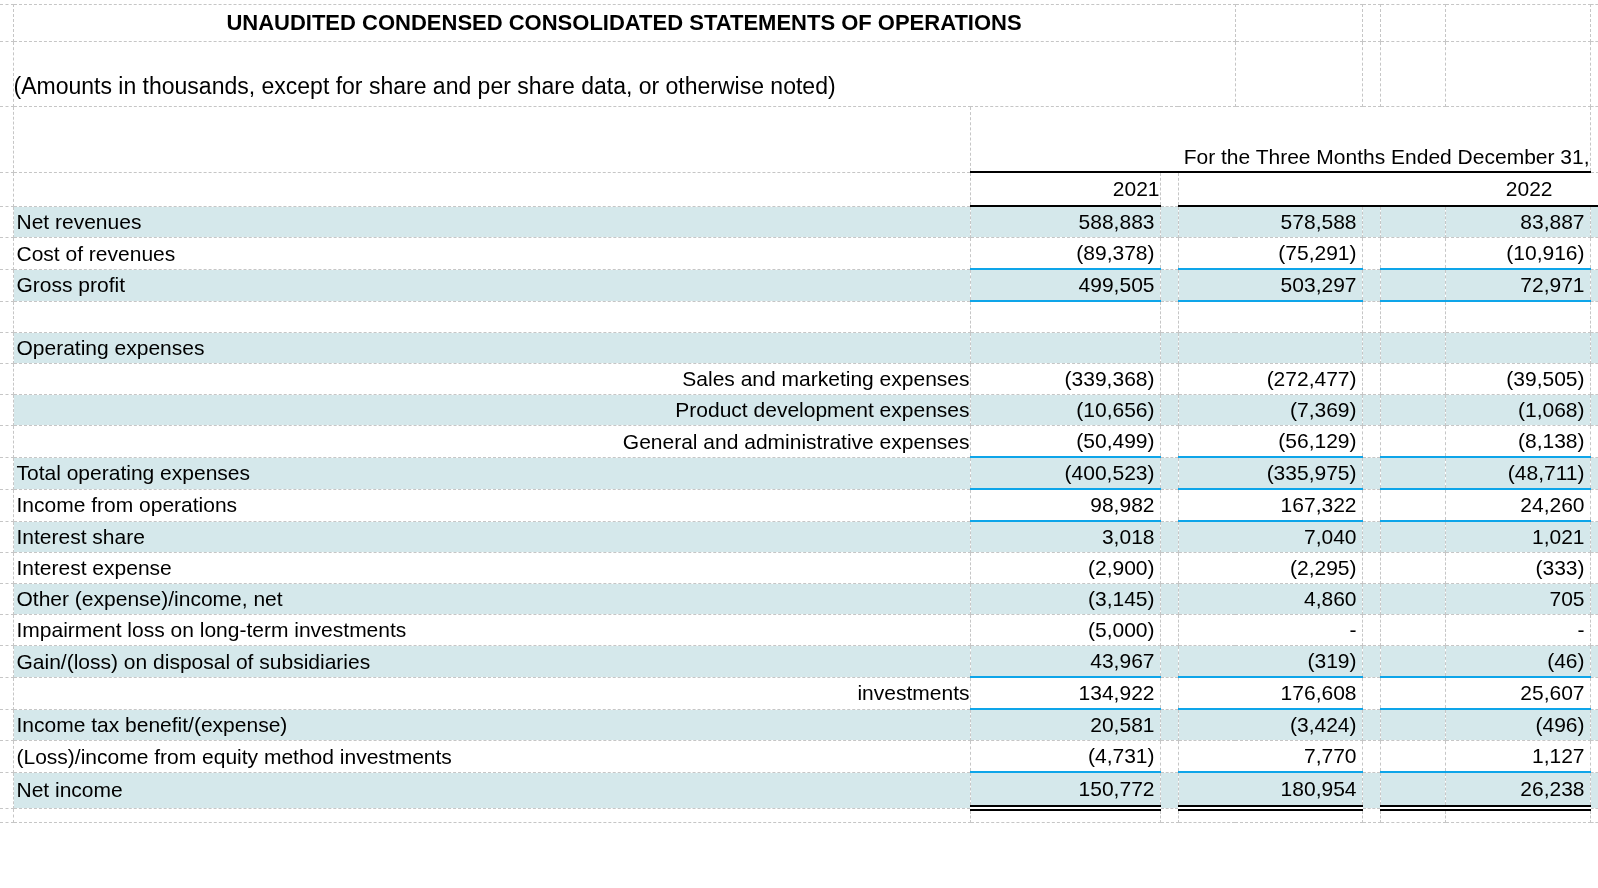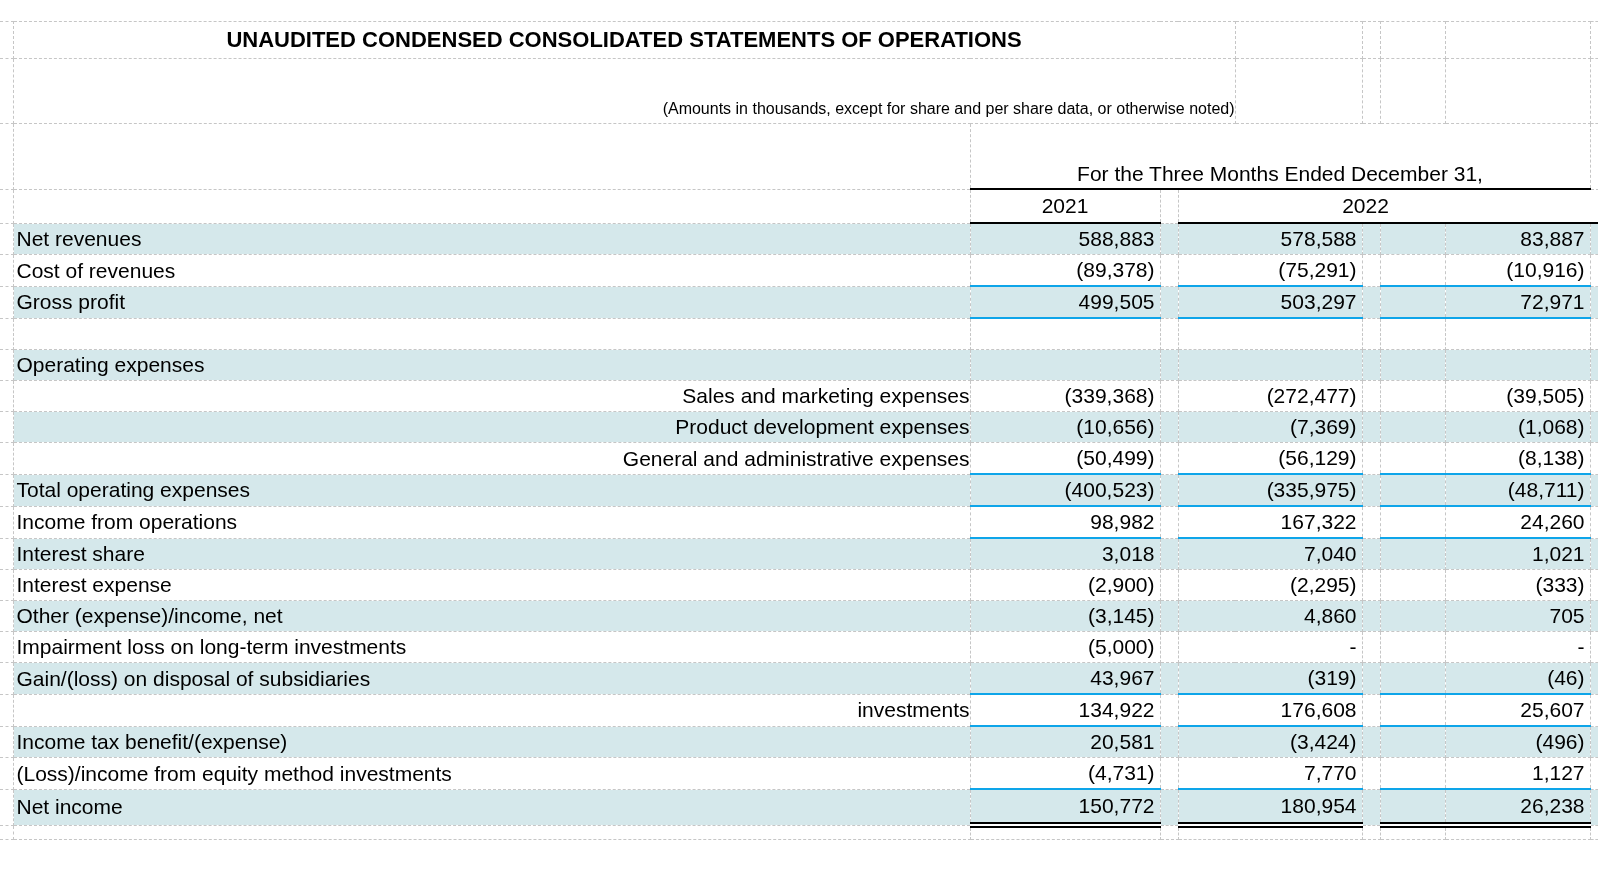--- a/index.html
+++ b/index.html
@@ -1,35 +1,35 @@
 <!DOCTYPE html>
 <html><head>
 <meta charset="utf-8">
 <style>
   html,body{margin:0;padding:0;background:#ffffff;}
   body{width:1598px;height:888px;overflow:hidden;color:#000;
        font-family:"Liberation Sans","DejaVu Sans",sans-serif;}
-  table.sheet{border-collapse:collapse;table-layout:fixed;width:1598px;margin-top:21px;}
+  table.sheet{border-collapse:collapse;table-layout:fixed;width:1598px;margin-top:4px;}
   td{border:1px dashed #c6c6c6;padding:0;font-size:21px;line-height:1.2;
      white-space:nowrap;overflow:hidden;vertical-align:middle;}
   td.c0{border-left:none;}
   td.c8{border-right:none;}
   
   tr.r-title td{height:36px;}
   tr.r-subtitle td{height:59px;vertical-align:bottom;padding-bottom:5px;}
   tr.r-months td{height:62px;vertical-align:bottom;padding-bottom:2px;}
   tr.r-years td{height:32px;}
   tr.r-curr td{height:28px;}
   tr.data-row td{height:30px;}
   tr.data-row.tall td{height:32px;}
   tr.tail td{height:11px;}
   
   .ttl{text-align:center;font-weight:bold;font-size:22px;}
-  .sub{text-align:right;font-size:16px;}
-  .ctr{text-align:center;}
+  .sub{text-align:left;font-size:23px;}
+  .ctr{text-align:right;}
   .lbl{padding-left:3px;text-align:left;}
   .lbl.indent{padding-left:39px;text-align:right;}
   .val{text-align:right;padding-right:5px;}
   .nudge-2022{padding-right:45px;}
   .nudge-rmb2{padding-right:70px;}
   
   .hline{border-bottom:2px solid #000;}
   td.bs{border-bottom:2px solid #0ea5e9;}
   td.bd{border-bottom:6px double #000;text-align:right;}
   

